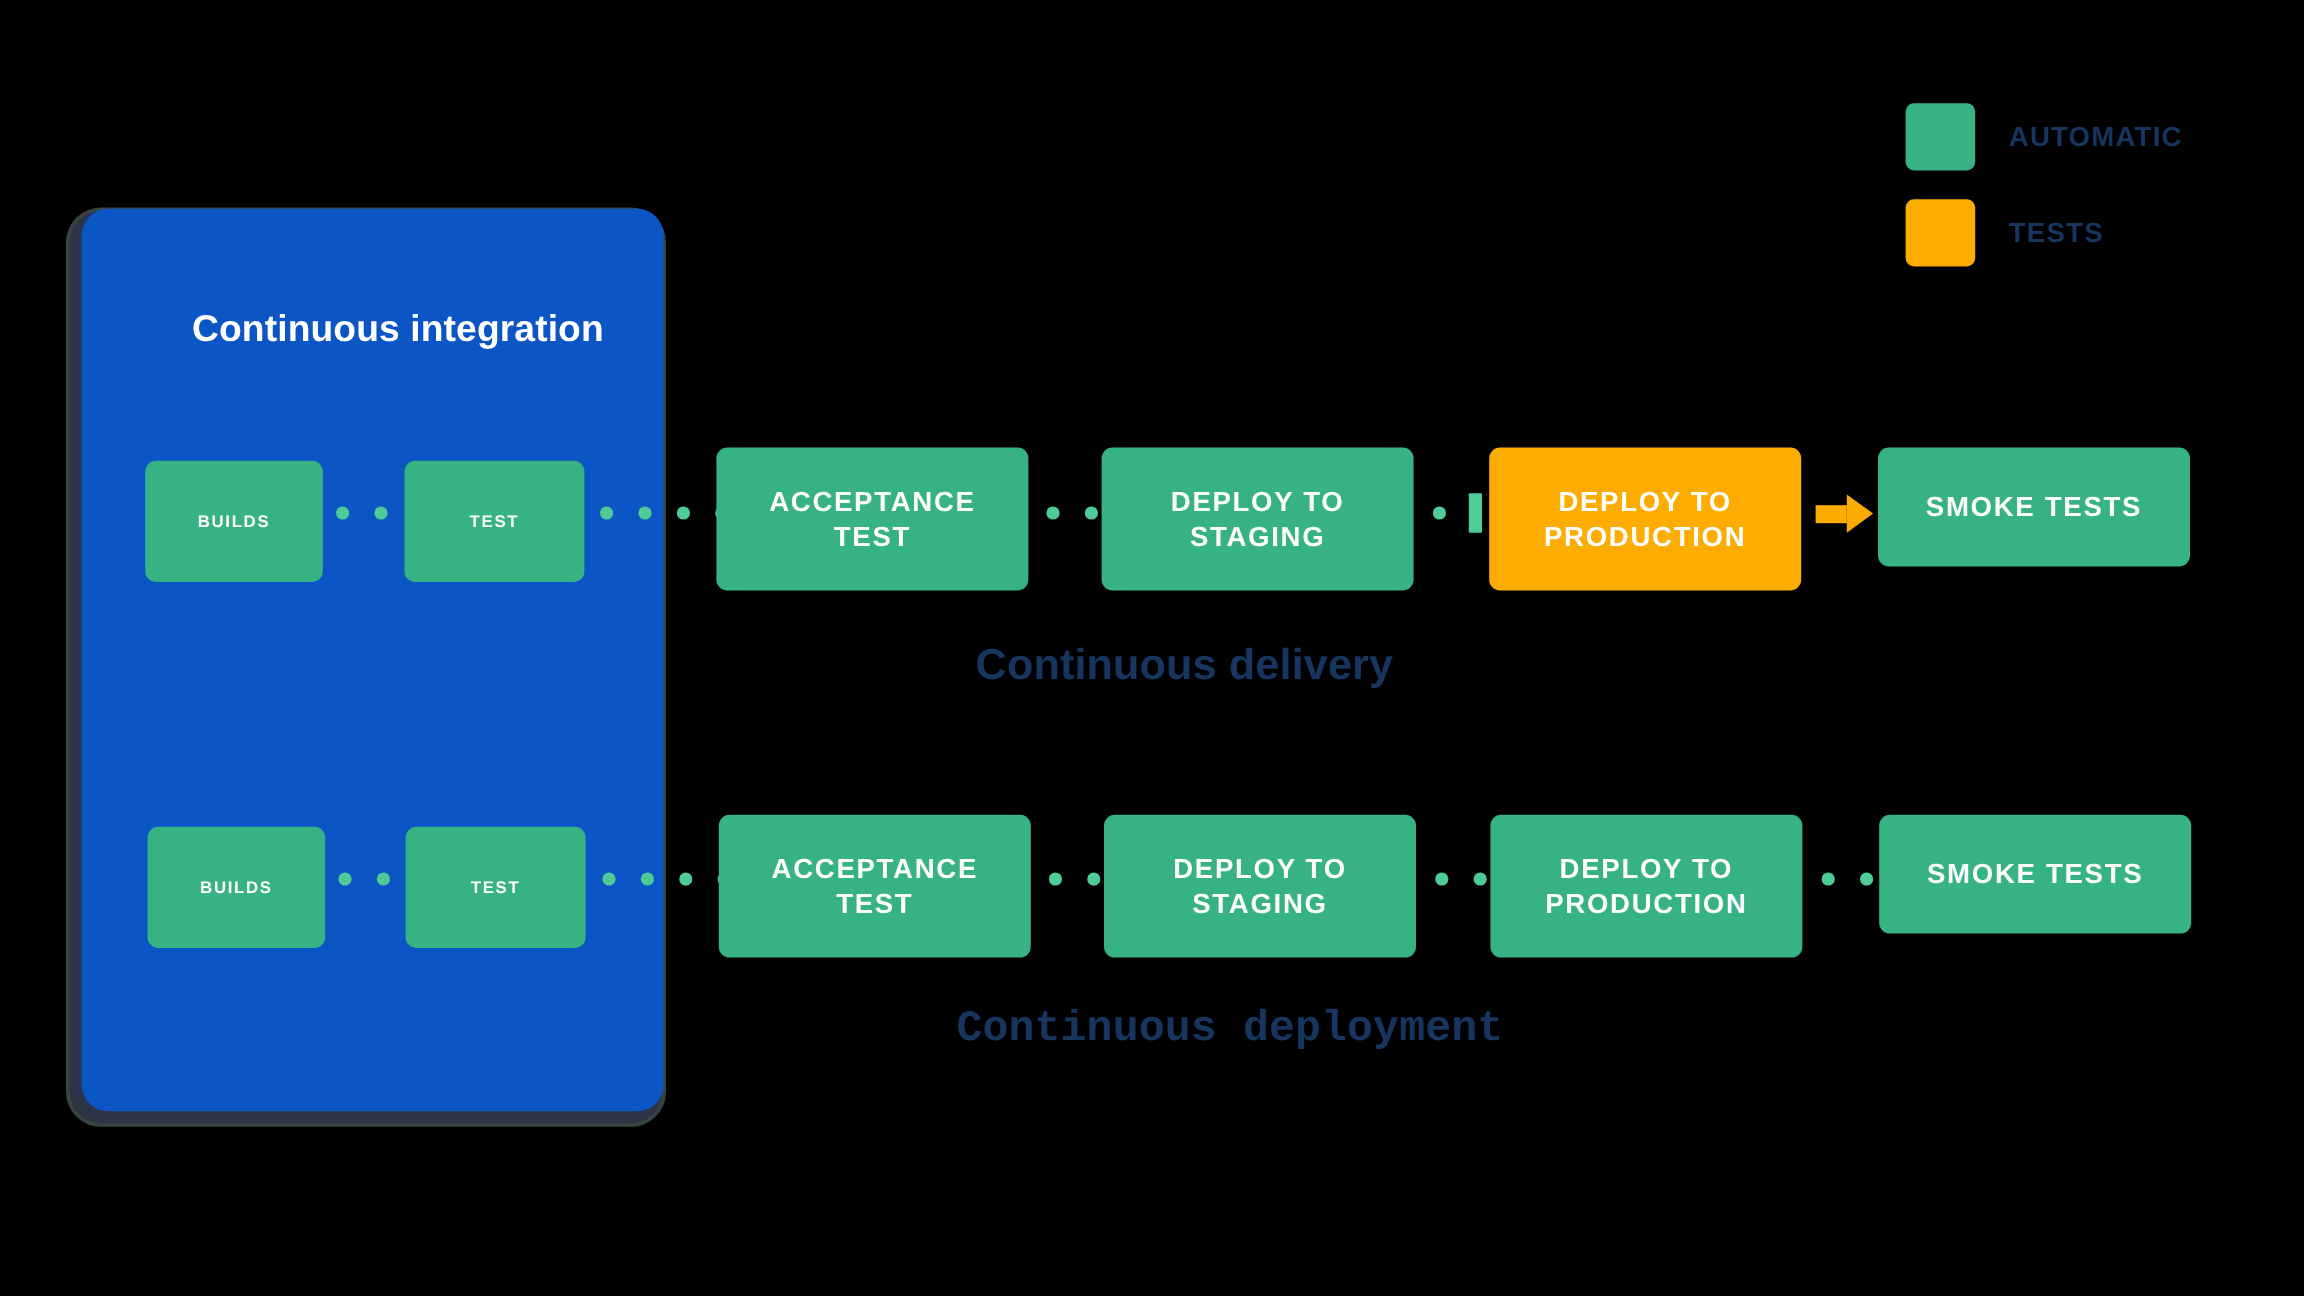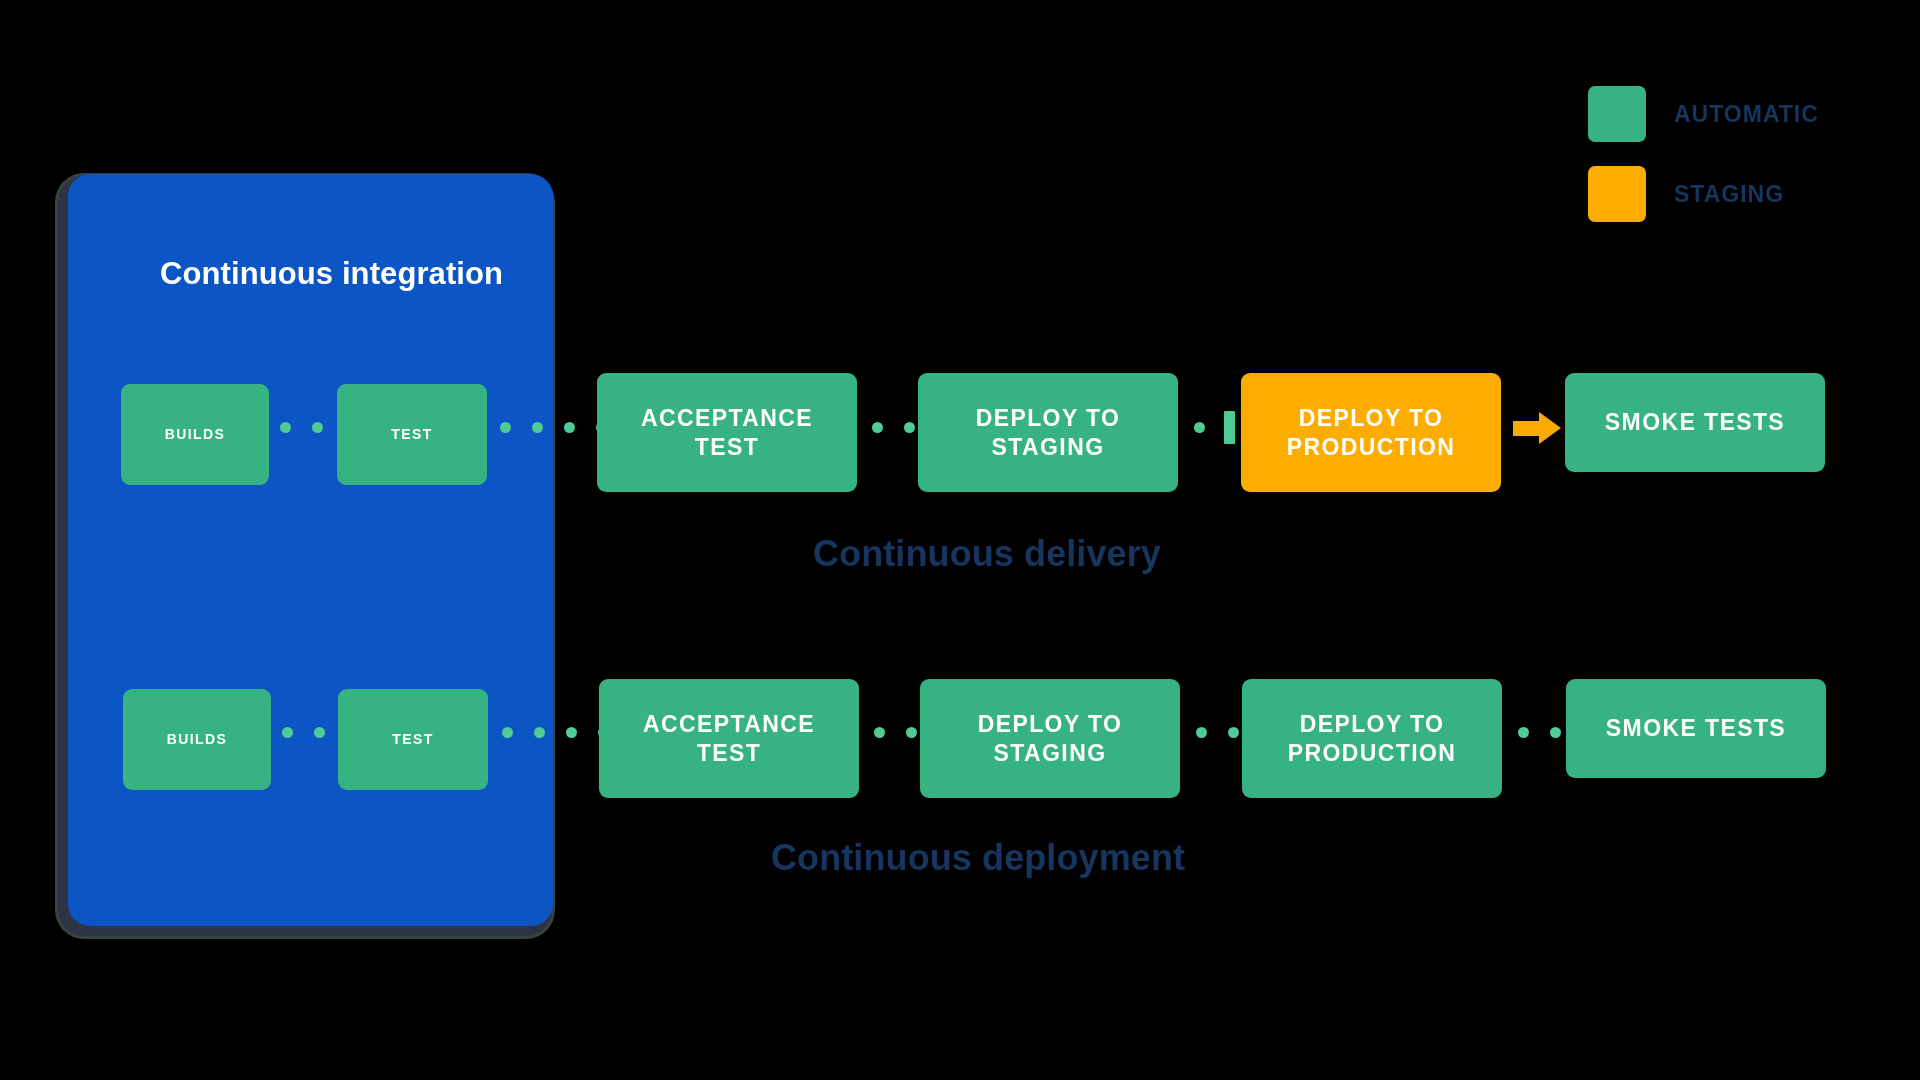--- a/index.html
+++ b/index.html
@@ -160,21 +160,21 @@
 
 <div id="canvas">
 
   <div id="legend">
     <div class="legend-row">
       <div class="legend-swatch" style="background:#36b283;"></div>
       <div class="legend-label">AUTOMATIC</div>
     </div>
     <div class="legend-row">
       <div class="legend-swatch" style="background:#fdad02;"></div>
-      <div class="legend-label">STAGING</div>
+      <div class="legend-label">TESTS</div>
     </div>
   </div>
 
   <div id="ci-panel-shadow"></div>
   <div id="ci-panel"></div>
   <div id="ci-title">Continuous integration</div>
 
   <div class="node auto small" style="left:121px; top:384px; width:148px; height:101px;">BUILDS</div>
 
   <div class="dots" style="left:280px; top:422px; width:60px;">
@@ -272,15 +272,15 @@
   <div class="dots" style="left:1518px; top:727px; width:60px;">
     <div class="dot"></div>
       <div class="gap"></div>
     <div class="dot"></div>
       <div class="gap"></div>
     <div class="dot"></div>
   </div>
 
   <div class="node auto big" style="left:1566px; top:679px; width:260px; height:99px;">SMOKE TESTS</div>
 
-  <div class="row-caption" style="left:771px; top:837px;">Continuous deployment</div>
+  <div class="row-caption" style="left:797px; top:837px;font-family:Liberation Mono, monospace;">Continuous deployment</div>
 
 </div>
 
 </body></html>

